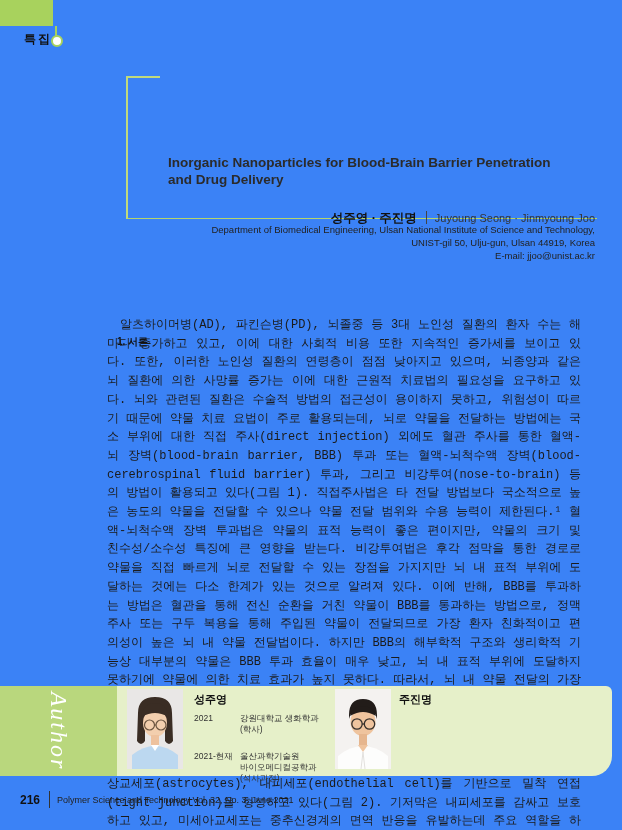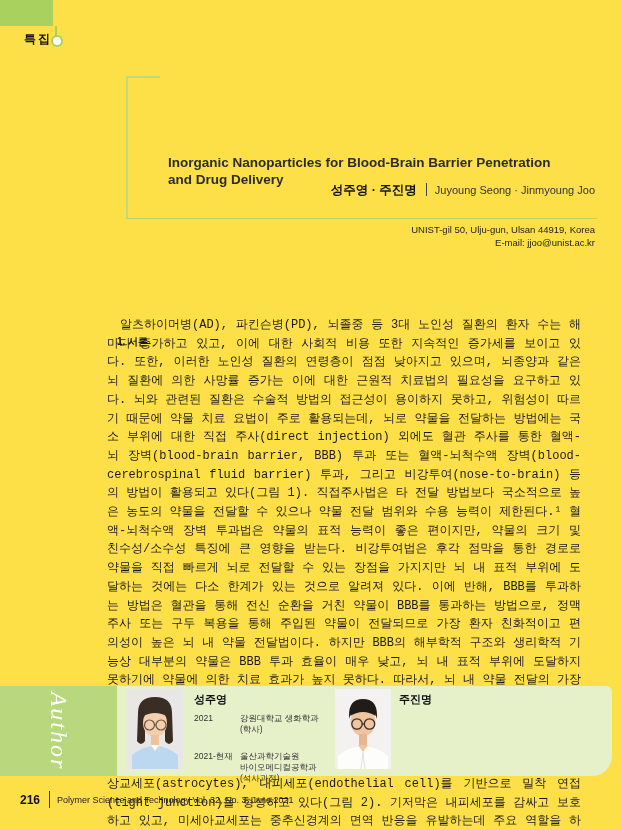--- a/index.html
+++ b/index.html
@@ -1,37 +1,37 @@
 <!DOCTYPE html>
 <html><head>
 <meta charset="utf-8">
 <style>
   html,body{margin:0;padding:0;background:#fff;}
-  .page{position:relative;width:622px;height:830px;background:#fde047;overflow:hidden;
+  .page{position:relative;width:622px;height:830px;background:#3b82f6;overflow:hidden;
         font-family:"Liberation Serif",serif;color:#1b1b1b;}
 
   
   .tag-box{position:absolute;left:0;top:0;width:53px;height:26px;background:#a8d25d;}
   .tag-connector{position:absolute;left:55px;top:26px;width:2px;height:10px;background:#a8d25d;}
   .tag-circle{position:absolute;left:51px;top:35px;width:8px;height:8px;border:2px solid #a8d25d;
               border-radius:50%;background:#fff;}
   .tag-label{position:absolute;left:24px;top:31px;font-family:"Liberation Sans",sans-serif;
              font-weight:bold;font-size:12px;letter-spacing:2px;color:#111;}
 
   
   .title-bracket{position:absolute;left:126px;top:78px;width:469px;height:140px;
                  border-left:2px solid #c0da7c;border-bottom:1.5px solid #b5d46c;}
   .title-bracket::before{content:"";position:absolute;left:-2px;top:-2px;width:34px;height:2px;background:#c0da7c;}
   .title-ko{position:absolute;left:168px;top:72px;font-size:27px;line-height:38px;
             color:#1d1d1d;letter-spacing:-1px;font-weight:500;}
   .title-en{position:absolute;left:168px;top:154px;font-family:"Liberation Sans",sans-serif;
             font-weight:bold;font-size:13.5px;line-height:17px;color:#2b2b2b;}
 
   
-  .byline{position:absolute;right:27px;top:180px;text-align:center;white-space:nowrap;}
+  .byline{position:absolute;right:27px;top:208px;text-align:center;white-space:nowrap;}
   .byline .ko{font-family:"Liberation Sans",sans-serif;font-weight:bold;font-size:12.5px;color:#111;}
   .byline .bar{display:inline-block;width:1px;height:13px;background:#444;margin:0 8px -2px 9px;}
   .byline .en{font-family:"Liberation Sans",sans-serif;font-size:11px;color:#333;}
 
   .affiliation{position:absolute;right:27px;top:223px;text-align:right;
                font-family:"Liberation Sans",sans-serif;font-size:9.5px;line-height:13px;color:#222;}
 
   
   .section-heading{position:absolute;left:117px;top:288px;font-family:"Liberation Sans",sans-serif;
                    font-weight:bold;font-size:10px;color:#111;margin-top:47px;}
@@ -79,20 +79,21 @@
   <div class="title-en">
     <div>Inorganic Nanoparticles for Blood-Brain Barrier Penetration</div>
     <div>and Drug Delivery</div>
   </div>
 
   <div class="byline">
     <span class="ko">성주영 · 주진명</span><span class="bar"></span><span class="en">Juyoung Seong · Jinmyoung Joo</span>
   </div>
 
   <div class="affiliation">
+    <div>Department of Biomedical Engineering, Ulsan National Institute of Science and Technology,</div>
     <div>UNIST-gil 50, Ulju-gun, Ulsan 44919, Korea</div>
     <div>E-mail: jjoo@unist.ac.kr</div>
   </div>
 
   <div class="section-heading">1. 서론</div>
   <div class="body-text">
     <p>알츠하이머병(AD), 파킨슨병(PD), 뇌졸중 등 3대 노인성 질환의 환자 수는 해마다 증가하고 있고, 이에 대한 사회적 비용 또한 지속적인 증가세를 보이고 있다. 또한, 이러한 노인성 질환의 연령층이 점점 낮아지고 있으며, 뇌종양과 같은 뇌 질환에 의한 사망률 증가는 이에 대한 근원적 치료법의 필요성을 요구하고 있다. 뇌와 관련된 질환은 수술적 방법의 접근성이 용이하지 못하고, 위험성이 따르기 때문에 약물 치료 요법이 주로 활용되는데, 뇌로 약물을 전달하는 방법에는 국소 부위에 대한 직접 주사(direct injection) 외에도 혈관 주사를 통한 혈액-뇌 장벽(blood-brain barrier, BBB) 투과 또는 혈액-뇌척수액 장벽(blood-cerebrospinal fluid barrier) 투과, 그리고 비강투여(nose-to-brain) 등의 방법이 활용되고 있다(그림 1). 직접주사법은 타 전달 방법보다 국소적으로 높은 농도의 약물을 전달할 수 있으나 약물 전달 범위와 수용 능력이 제한된다.¹ 혈액-뇌척수액 장벽 투과법은 약물의 표적 능력이 좋은 편이지만, 약물의 크기 및 친수성/소수성 특징에 큰 영향을 받는다. 비강투여법은 후각 점막을 통한 경로로 약물을 직접 빠르게 뇌로 전달할 수 있는 장점을 가지지만 뇌 내 표적 부위에 도달하는 것에는 다소 한계가 있는 것으로 알려져 있다. 이에 반해, BBB를 투과하는 방법은 혈관을 통해 전신 순환을 거친 약물이 BBB를 통과하는 방법으로, 정맥 주사 또는 구두 복용을 통해 주입된 약물이 전달되므로 가장 환자 친화적이고 편의성이 높은 뇌 내 약물 전달법이다. 하지만 BBB의 해부학적 구조와 생리학적 기능상 대부분의 약물은 BBB 투과 효율이 매우 낮고, 뇌 내 표적 부위에 도달하지 못하기에 약물에 의한 치료 효과가 높지 못하다. 따라서, 뇌 내 약물 전달의 가장 큰 과제는 BBB를 높은 투과율로 전달할 수 있는 약물 전달 기술을 개발하는 것이다.</p>
     <p>혈액과 뇌 간의 물질 교환을 선택적으로 조절하고 있는 BBB는 기저막(basement membrane), 미세아교세포(microglia), 주피세포(pericytes), 성상교세포(astrocytes), 내피세포(endothelial cell)를 기반으로 밀착 연접(tight junction)을 형성하고 있다(그림 2). 기저막은 내피세포를 감싸고 보호하고 있고, 미세아교세포는 중추신경계의 면역 반응을 유발하는데 주요 역할을 하며, 주피세포는 혈액 모세혈관의 20% 이상을 차지하면서 기저막의 구성 요소를 생산한다.² 이는 BBB의 분화와도 연관이 있으며, 혈관 내피세포는 독성 물질의 유입 방지 및 선택적 운송 기능을 가지는데, 밀착 연접 구조를 형성함으로서 물질 확산을 조절한다. 이와 같이 구성된 BBB는 기능적으로 뇌 내 이온 균형 조절 및 세포 외 독성으로부터 뇌를 보호하는 역할을 하는데, 이 과정은</p>
   </div>
 

